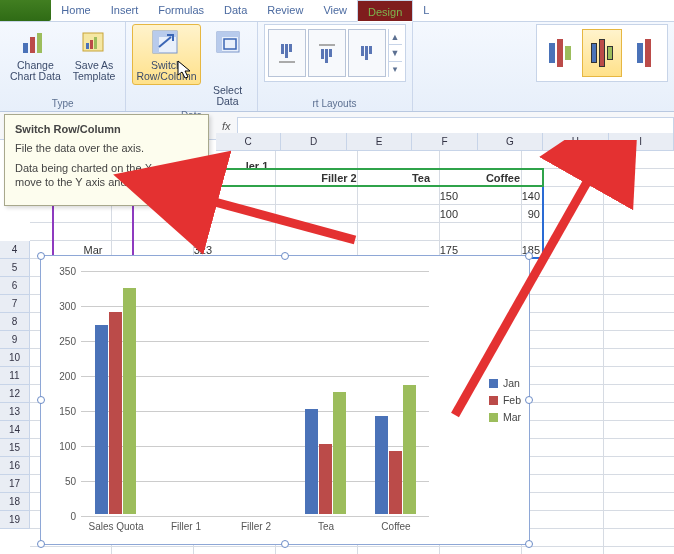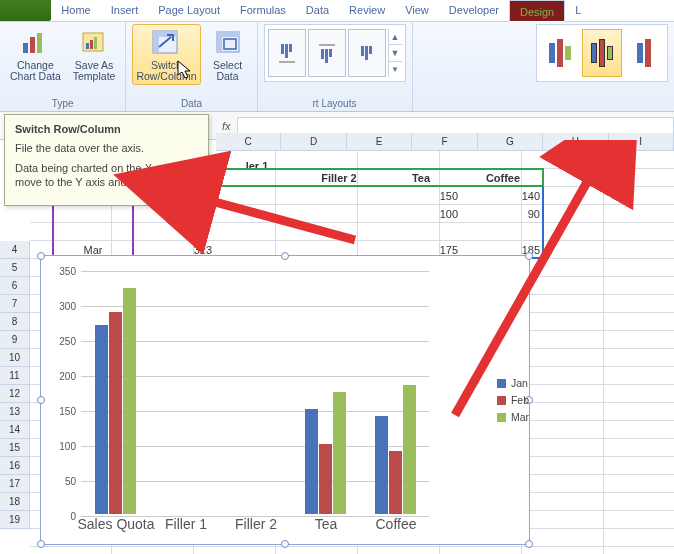--- a/index.html
+++ b/index.html
@@ -170,51 +170,49 @@
     position:absolute; width:8px; height:8px; background:#fff; border:1px solid #6c8cc7; border-radius:50%;
   }
   .plot{
     position:absolute; left:40px; right:100px; top:15px; bottom:30px;
   }
   .yaxis{
     position:absolute; left:0; top:15px; bottom:30px; width:38px;
   }
   .ytick{position:absolute; right:3px; font-size:10px; color:#555; transform:translateY(-50%);}
   .grid-line{position:absolute; left:0; right:0; border-top:1px solid #ccc;}
-  .xtick{position:absolute; bottom:12px; font-size:14px; color:#555; transform:translateX(-50%);}
+  .xtick{position:absolute; bottom:12px; font-size:10px; color:#555; transform:translateX(-50%);}
   .bargroup{position:absolute; bottom:0; display:flex; gap:1px; align-items:flex-end;}
   .bar{width:13px;}
   .legend{
-    position:absolute; right:0; top:50%; transform:translateY(-50%);
+    position:absolute; right:8px; top:50%; transform:translateY(-50%);
     font-size:10.5px; color:#444;
   }
   .legend .li{display:flex;align-items:center;gap:5px;margin:5px 0;}
   .legend .sw{width:9px;height:9px;}
 
   
   .annot{position:absolute; pointer-events:none; z-index:80;}
 
   
   .cursor{
     position:absolute; left:177px; top:60px; z-index:90; pointer-events:none;
   }
 </style>
 </head>
 <body>
 
 <div class="tabs">
   <div class="tab-file">File</div>
   <div class="tab">Home</div>
   <div class="tab">Insert</div>
-  <div class="tab">Page Layout</div>
   <div class="tab">Formulas</div>
   <div class="tab">Data</div>
   <div class="tab">Review</div>
   <div class="tab">View</div>
-  <div class="tab">Developer</div>
   <div class="tab design">Design</div>
   <div class="tab">L</div>
 </div>
 
 <div class="ribbon">
 
   <div class="group">
     <div class="group-row">
       <div class="btn-big">
         <div class="ico">
@@ -260,21 +258,21 @@
       </div>
       <div class="btn-big">
         <div class="ico">
           <svg width="28" height="28">
               <rect x="3" y="3" width="22" height="20" fill="#e9f0fb" stroke="#7a96c9"></rect>
               <rect x="3" y="3" width="22" height="5" fill="#b8cbec"></rect>
               <rect x="3" y="3" width="5" height="20" fill="#b8cbec"></rect>
               <rect x="10" y="10" width="12" height="10" fill="none" stroke="#3b66b5" stroke-width="1.5"></rect>
             </svg>
         </div>
-        <div class="lbl" style="white-space:pre-line;">Select
+        <div class="lbl" style="white-space:pre-line;margin-top:25px;">Select
 Data</div>
       </div>
     </div>
     <div class="group-label">Data</div>
   </div>
 
   <div class="group" style="flex:0 0 auto;">
     <div class="gallery layouts">
       <div class="thumb">
           <div class="trow">

